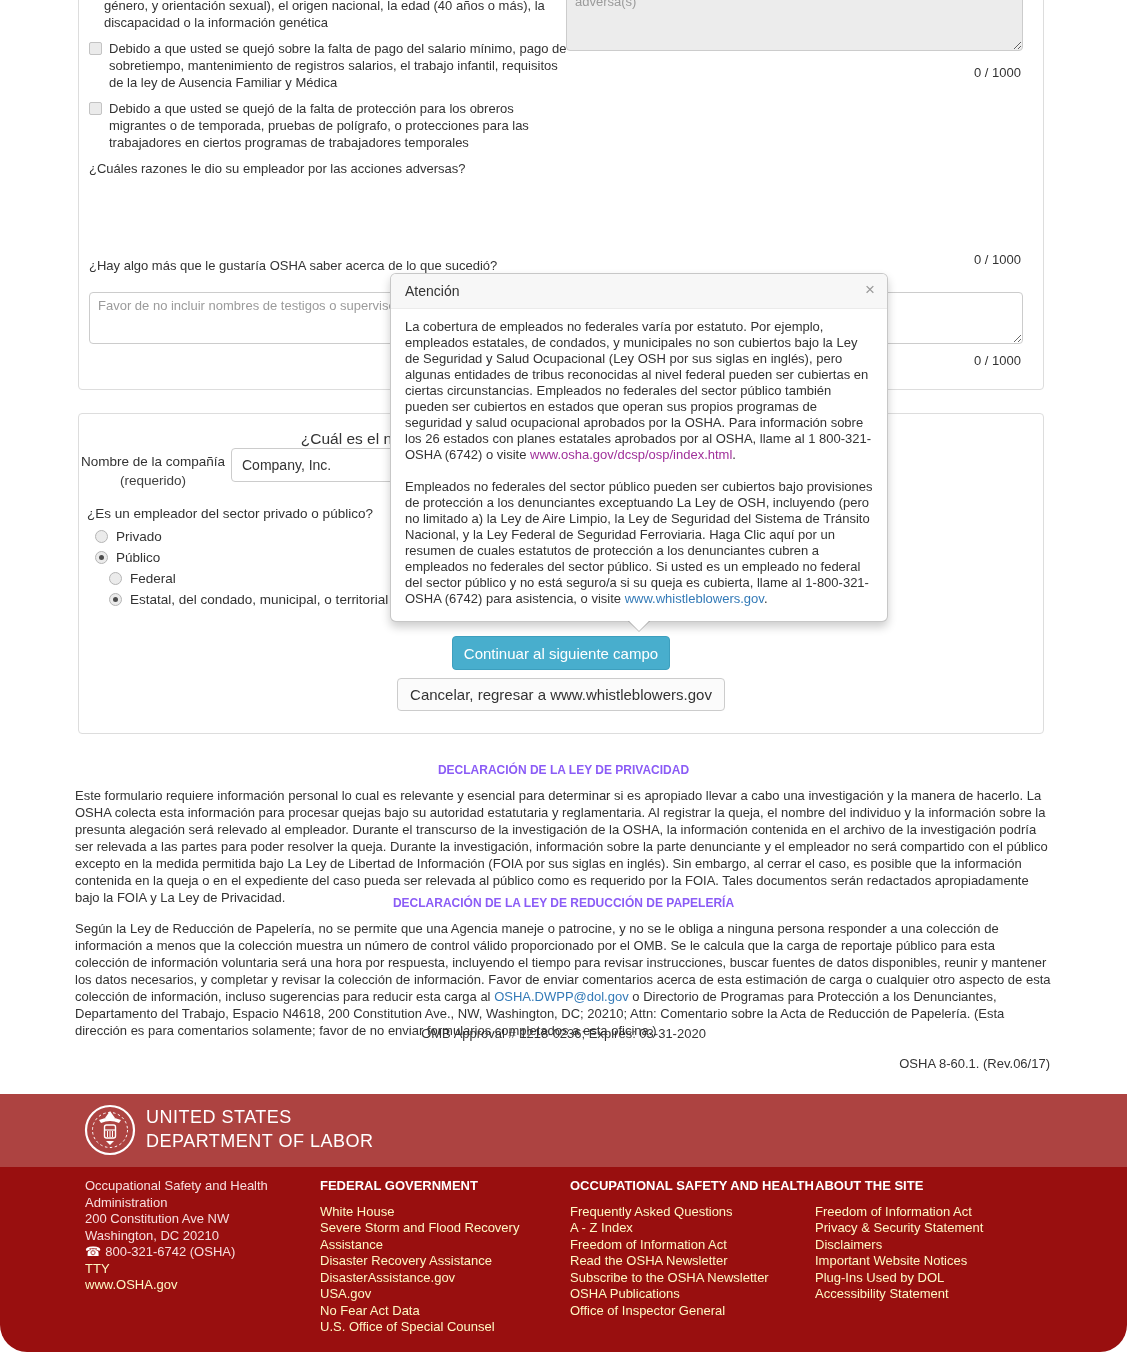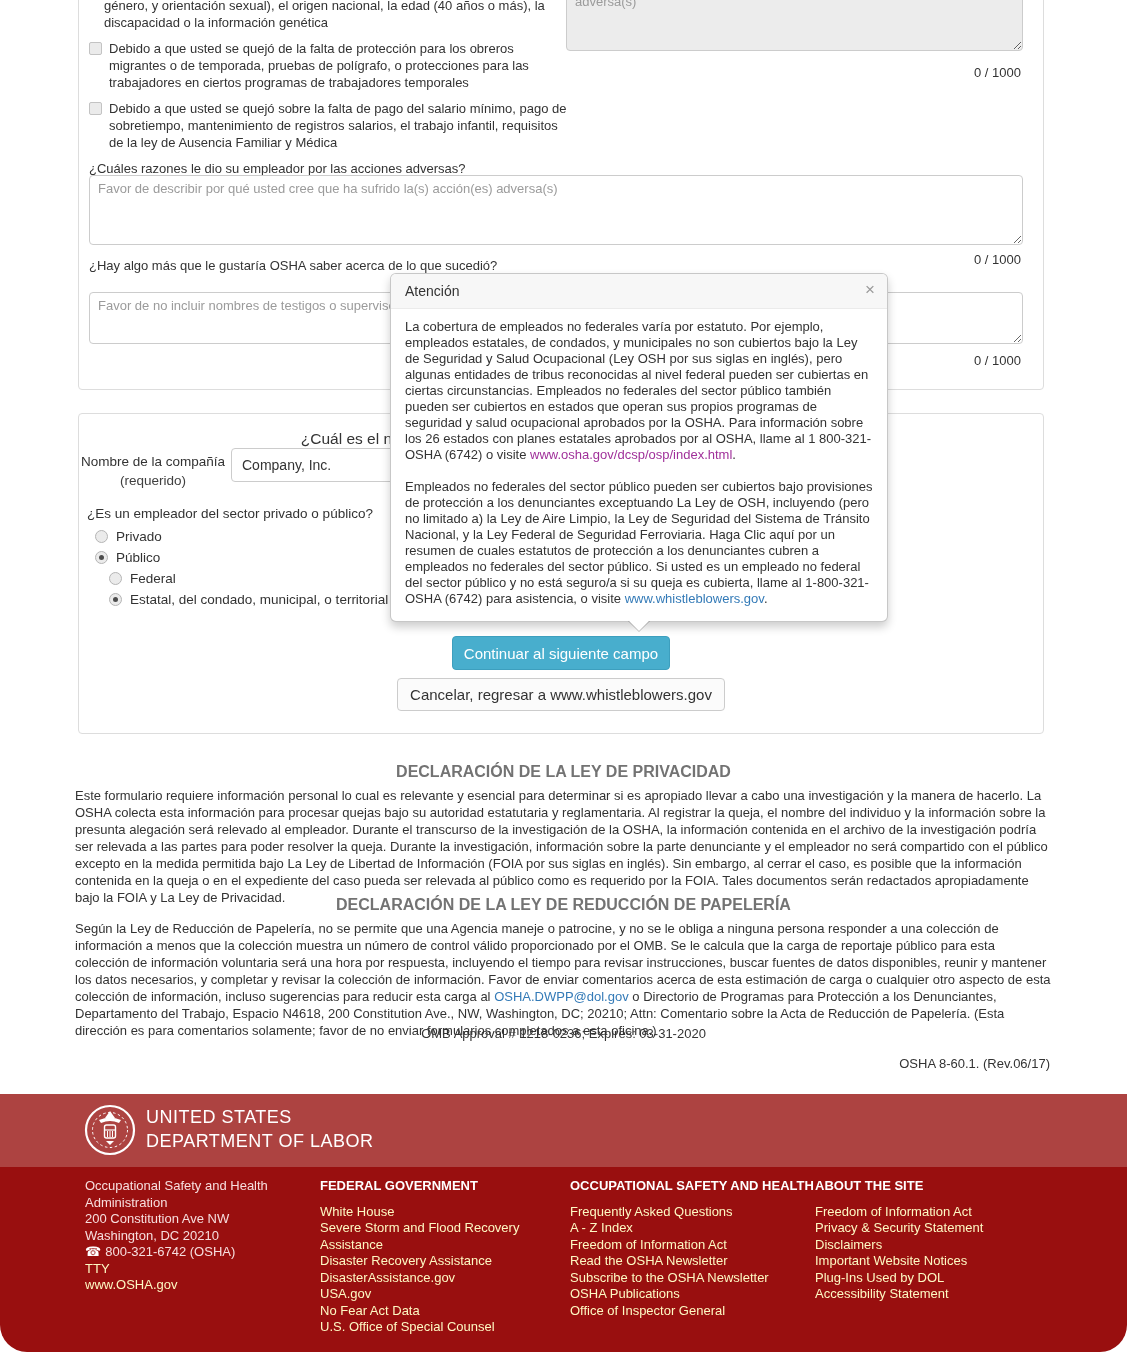--- a/index.html
+++ b/index.html
@@ -48,21 +48,21 @@
   .sector-q { position:absolute; left:8px; top:92px; font-size:13.5px; }
   .opt { position:absolute; display:flex; align-items:center; gap:8px; font-size:13.5px; }
   .radio { position:relative; width:13px; height:13px; border-radius:50%; background:#ebebeb; border:1px solid #b5b5b5; }
   .radio .dot { display:none; position:absolute; left:3px; top:3px; width:5px; height:5px; border-radius:50%; background:#4d4d4d; }
   .radio[data-checked] .dot { display:block; }
   .btn { position:absolute; left:50%; transform:translateX(-50%); display:flex; align-items:center; justify-content:center; border-radius:4px; font-size:15px; cursor:pointer; font-family:"Liberation Sans",sans-serif; }
   .btn-continue { top:222px; width:218px; height:34px; background:#48aecd; border:1px solid #3d9fbe; color:#fff; }
   .btn-cancel { top:264px; width:328px; height:33px; background:#fbfbfb; border:1px solid #ccc; color:#333; }
 
   
-  .law-h { position:absolute; left:0; width:100%; text-align:center; font-size:16px; font-weight:bold; color:#737373; }
+  .law-h { position:absolute; left:0; width:100%; text-align:center; font-size:12px; font-weight:bold; color:#8b5cf6; }
   .law-p { position:absolute; left:0; width:977px; font-size:13px; line-height:17px; color:#333; }
   .omb { position:absolute; left:0; width:100%; text-align:center; font-size:13px; }
   .form-no { position:absolute; right:2px; font-size:13px;text-align:right; }
 
   
   .footer-top { position:absolute; left:0; top:1094px; width:1127px; height:73px; background:#ad4341; }
   .seal { position:absolute; left:84px; top:10px; }
   .brand { position:absolute; left:146px; top:11px; color:#fff; font-size:18px; line-height:24px; letter-spacing:.5px; }
   .footer-dark { position:absolute; left:0; top:1167px; width:1127px; height:185px; background:#990f0f; }
   .fcol { position:absolute; top:11px; font-size:13px; line-height:16.5px; color:#f7dede; }
@@ -78,33 +78,32 @@
 <body>
 
 <div class="page">
   <div class="content">
 
     <div class="panel panel1">
       <div class="chk-wrap">
         <div class="chk-cont">género, y orientación sexual), el origen nacional, la edad (40 años o más), la discapacidad o la información genética</div>
         <div class="chk-item">
           <span class="checkbox"></span>
-          <span>Debido a que usted se quejó de la falta de protección para los obreros migrantes o de temporada, pruebas de polígrafo, o protecciones para las trabajadores en ciertos programas de trabajadores temporales</span>
+          <span>Debido a que usted se quejó sobre la falta de pago del salario mínimo, pago de sobretiempo, mantenimiento de registros salarios, el trabajo infantil, requisitos de la ley de Ausencia Familiar y Médica</span>
         </div>
         <div class="chk-item">
           <span class="checkbox"></span>
-          <span>Debido a que usted se quejó sobre la falta de pago del salario mínimo, pago de sobretiempo, mantenimiento de registros salarios, el trabajo infantil, requisitos de la ley de Ausencia Familiar y Médica</span>
+          <span>Debido a que usted se quejó de la falta de protección para los obreros migrantes o de temporada, pruebas de polígrafo, o protecciones para las trabajadores en ciertos programas de trabajadores temporales</span>
         </div>
       </div>
 
       <textarea class="ta-side" placeholder="Favor de describir porque usted cree que ha sufrido la(s) acción(es) adversa(s)" style=""></textarea>
       <div class="count" style="top:76px;">0 / 1000</div>
 
       <div class="q-label" style="top:172px;">¿Cuáles razones le dio su empleador por las acciones adversas?</div>
-      <textarea class="ta-q1" placeholder="Favor de describir por qué usted cree que ha sufrido la(s) acción(es) adversa(s)" style=""></textarea>
       <div class="count" style="top:263px;">0 / 1000</div>
 
       <div class="q-label" style="top:269px;">¿Hay algo más que le gustaría OSHA saber acerca de lo que sucedió?</div>
       <textarea class="ta-q2" placeholder="Favor de no incluir nombres de testigos o supervisores" style=""></textarea>
       <div class="count" style="top:364px;">0 / 1000</div>
     </div>
 
     <div class="panel panel2">
       <div class="sec-title">¿Cuál es el nombre de la compañía sobre la cual está registrando la queja?</div>
 

